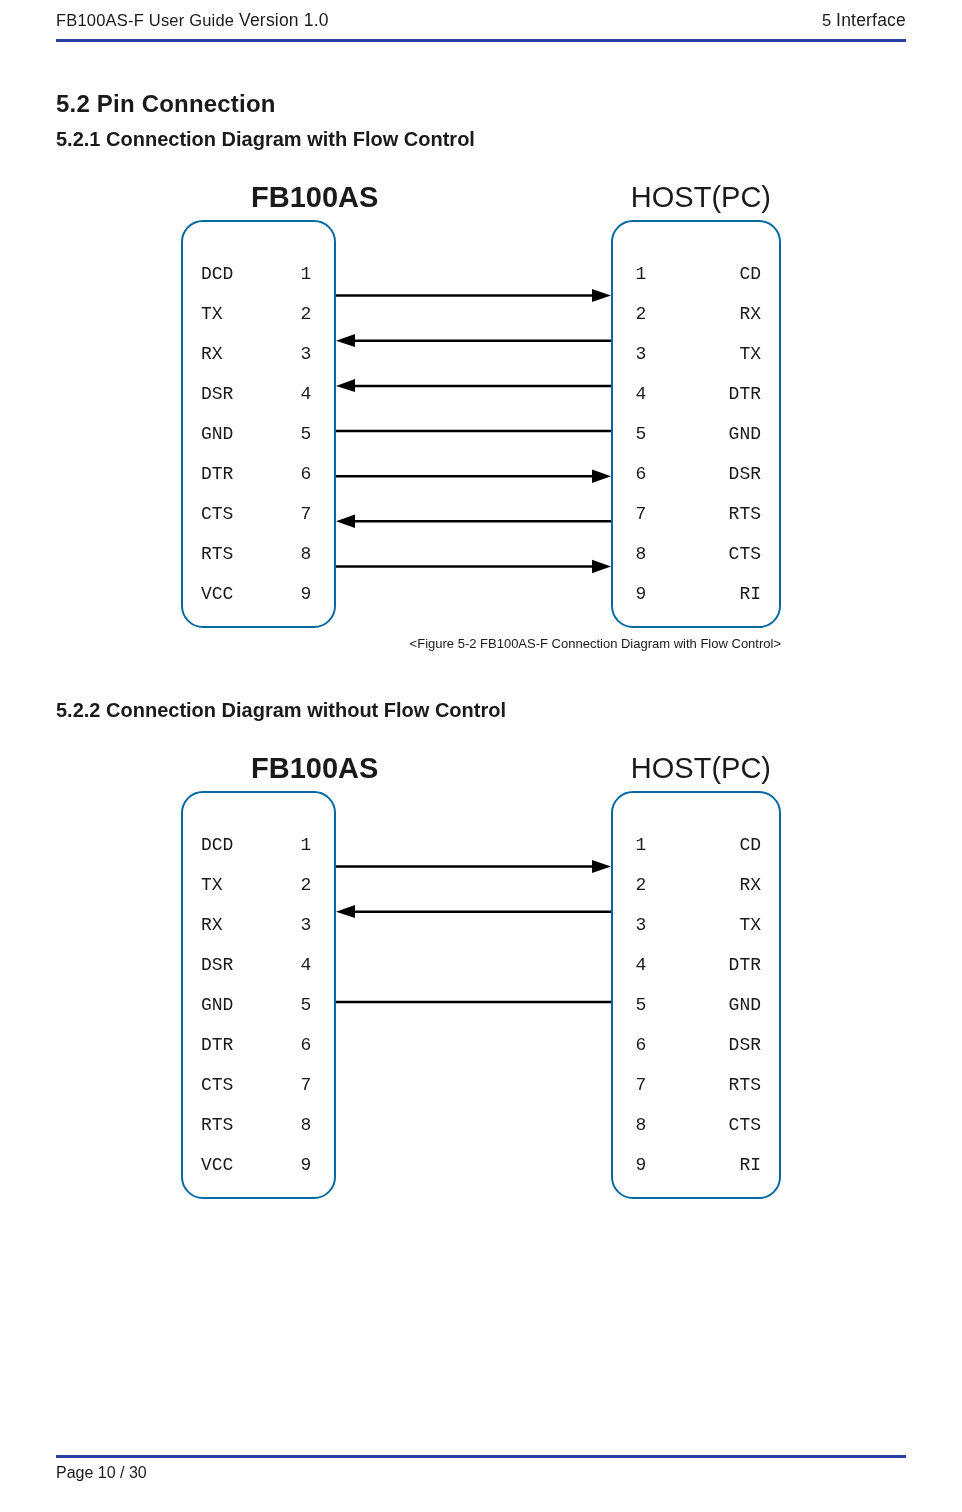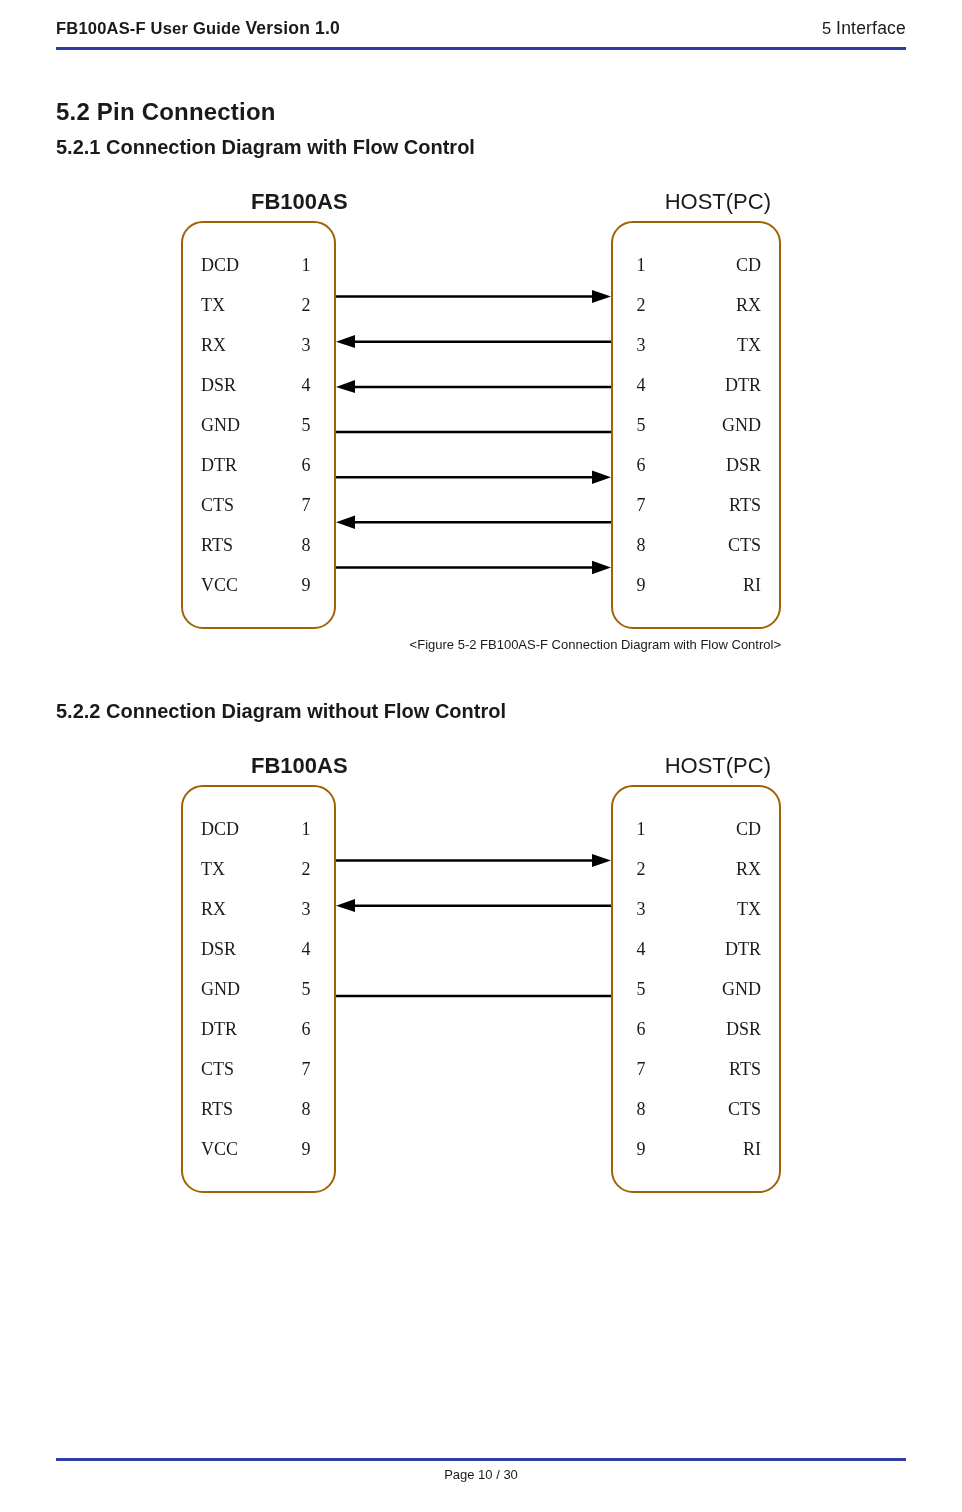--- a/index.html
+++ b/index.html
@@ -20,21 +20,21 @@
     position: relative;
   }
   .header-row {
     display: flex;
     justify-content: space-between;
     align-items: baseline;
     font-size: 16.5px;
     letter-spacing: 0.2px;
     padding-bottom: 6px;
   }
-  .header-left { font-weight: 700; margin-top: 8px; }
+  .header-left { font-weight: 400; }
   .header-left .ver { font-size: 17.5px; }
   .header-right { font-size: 17.5px; }
   .header-right .num { font-size: 16.5px; }
   .header-rule {
     margin-top: 2px;
     height: 3px;
     background: #2c3ea2;
     width: 100%;
   }
   h2.section {
@@ -53,44 +53,44 @@
     margin-bottom: 30px;
   }
   .figure {
     width: 600px;
     margin: 0 auto 10px auto;
     position: relative;
   }
   .titles {
     display: flex;
     justify-content: space-between;
-    font-size: 22px;
+    font-size: 29px;
     font-weight: 700;
     font-family: "Arial Black", Arial, sans-serif;
     padding: 0 10px 6px 70px;
   }
   .titles .left { font-family: Arial, sans-serif; font-weight: 700; }
   .titles .right { font-family: Arial, sans-serif; font-weight: 400; }
   .diagram {
     display: flex;
     align-items: stretch;
     gap: 0;
     height: 408px;
     position: relative;
   }
   .devbox {
-    border: 2px solid #a16207;
+    border: 2px solid #0369a1;
     border-radius: 22px;
     box-sizing: border-box;
     padding: 12px 18px;
     background: #fff;
     display: flex;
     flex-direction: column;
-    justify-content: center;
-    font-family: Liberation Serif, serif;
+    justify-content: flex-end;
+    font-family: Liberation Mono, monospace;
     font-size: 18px;
   }
   .devbox.left { width: 155px; }
   .devbox.right { width: 170px; }
   .devbox .row {
     display: flex;
     justify-content: space-between;
     align-items: center;
     height: 40px;
   }
@@ -123,22 +123,22 @@
     right: 56px;
     bottom: 30px;
   }
   .footer-rule {
     height: 3px;
     background: #2c3ea2;
     width: 100%;
     margin-bottom: 6px;
   }
   .footer-text {
-    text-align: center;
-    font-size: 13px;
+    text-align: left;
+    font-size: 16px;
   }
 </style>
 </head>
 <body>
 
 <div class="page">
 
   <div class="header-row">
     <div class="header-left">
       <span>FB100AS-F User Guide </span><span class="ver">Version 1.0</span>

